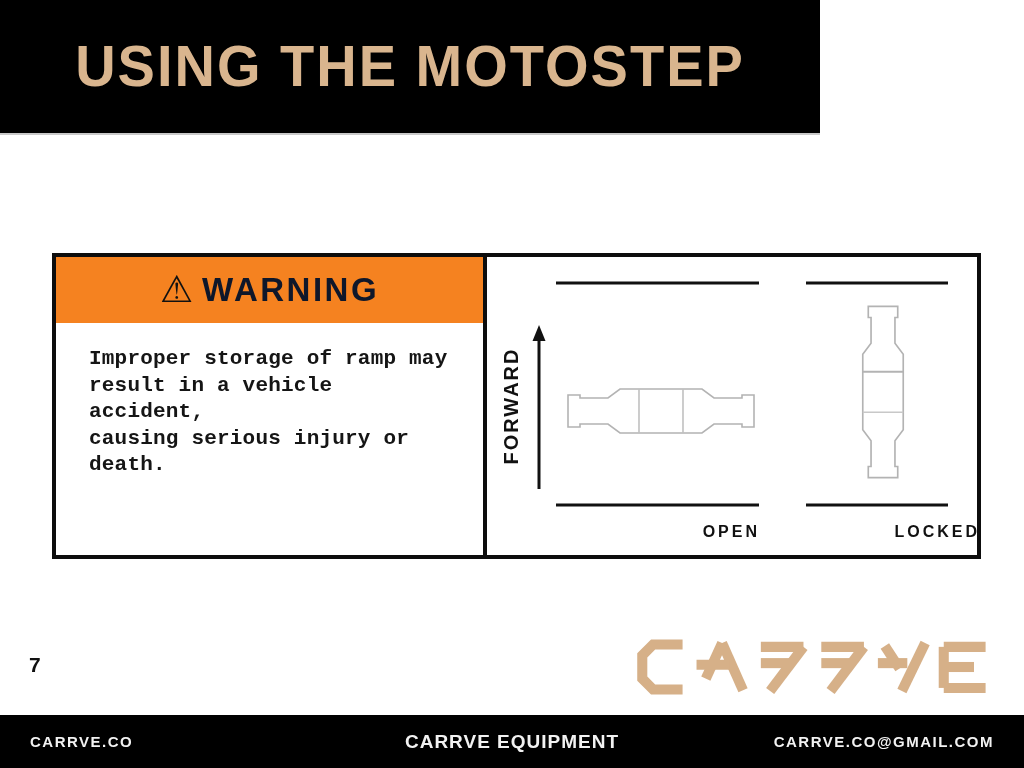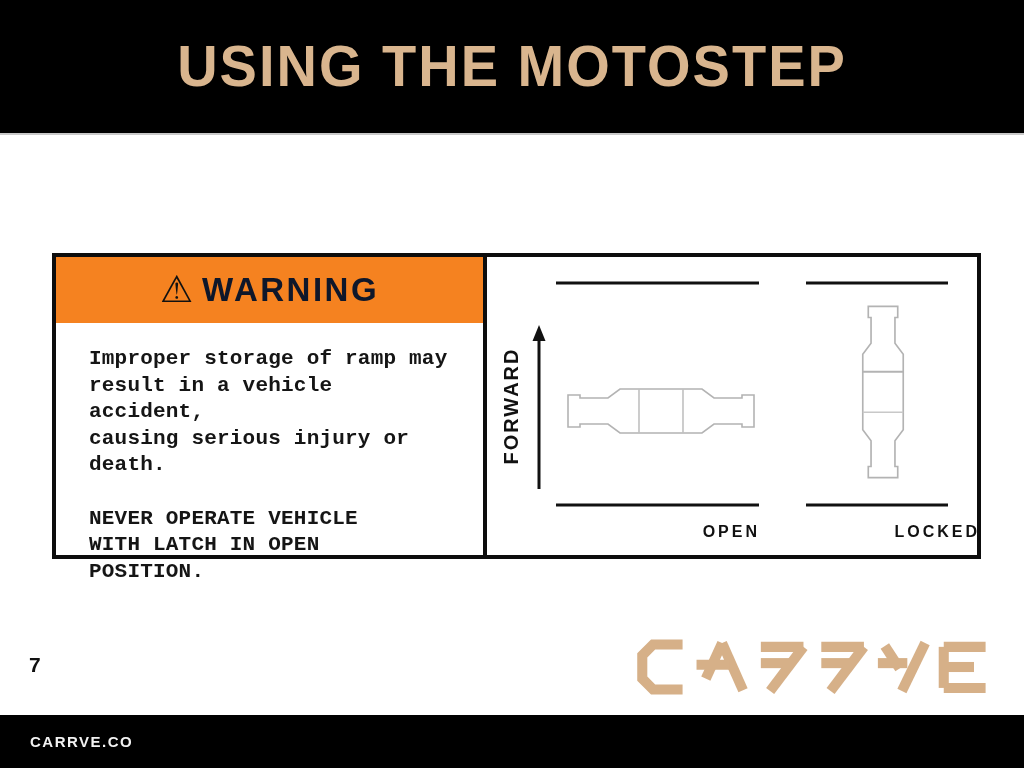--- a/index.html
+++ b/index.html
@@ -5,21 +5,21 @@
   html,body{margin:0;padding:0;}
   body{
     width:1024px;height:768px;overflow:hidden;background:#ffffff;
     font-family:"Liberation Sans", sans-serif;
     position:relative;
   }
   .slide{position:absolute;inset:0;background:#ffffff;}
 
   
   .header{
-    position:absolute;left:0;top:0;width:1024px;height:135px;
+    position:absolute;left:0;top:0;width:820px;height:135px;
     background:#000000;display:flex;align-items:center;justify-content:center;
     border-bottom:2px solid #c9c9c9;box-sizing:border-box;
   }
   .title{
     color:#D9B58E;font-size:56px;font-weight:bold;letter-spacing:2px;
     transform:scaleY(1.02);white-space:nowrap;
   }
 
   
   .boxes{position:absolute;left:52px;top:253px;width:933px;height:306px;display:flex;}
@@ -89,23 +89,20 @@
 
     <div class="warning-panel">
       <div class="warning-header">
         <span class="warning-icon">⚠</span>
         <span class="warning-heading">WARNING</span>
       </div>
       <div class="warning-body">
         <p>Improper storage of ramp may
 result in a vehicle accident,
 causing serious injury or death.</p>
-        <p>NEVER OPERATE VEHICLE
-WITH LATCH IN OPEN
-POSITION.</p>
       </div>
     </div>
 
     <div class="diagram-panel">
       <div class="diagram-content">
 
         <svg class="diagram-svg" width="490" height="298" viewBox="0 0 490 298">
 
           <line x1="69" y1="26" x2="272" y2="26" stroke="#111" stroke-width="3"></line>
           <line x1="319" y1="26" x2="461" y2="26" stroke="#111" stroke-width="3"></line>
@@ -176,15 +173,17 @@
           <path d="M7,40 H46"></path>
           <path d="M7,67 H61"></path>
           <path d="M7,14 V67"></path>
         </g>
       </g>
     </svg>
   </div>
 
   <div class="footer">
     <div class="footer-left">CARRVE.CO</div>
+    <div class="footer-center">CARRVE EQUIPMENT</div>
+    <div class="footer-right">CARRVE.CO@GMAIL.COM</div>
   </div>
 
 </div>
 
 </body></html>

